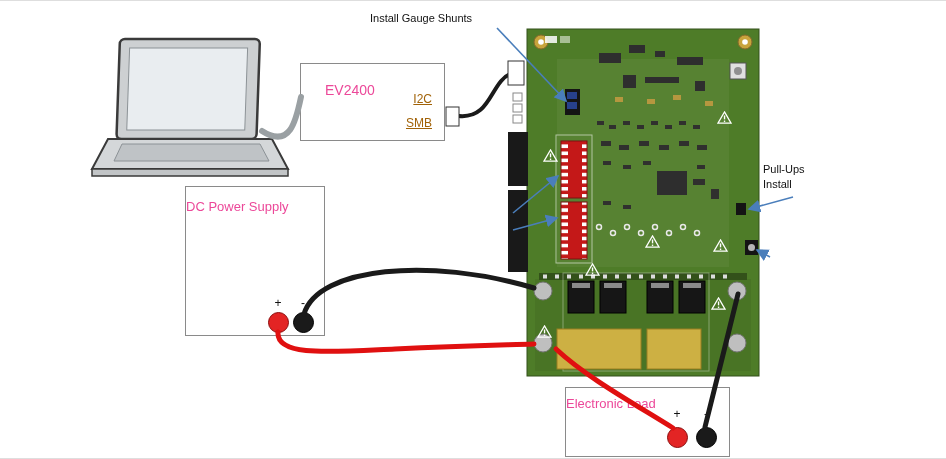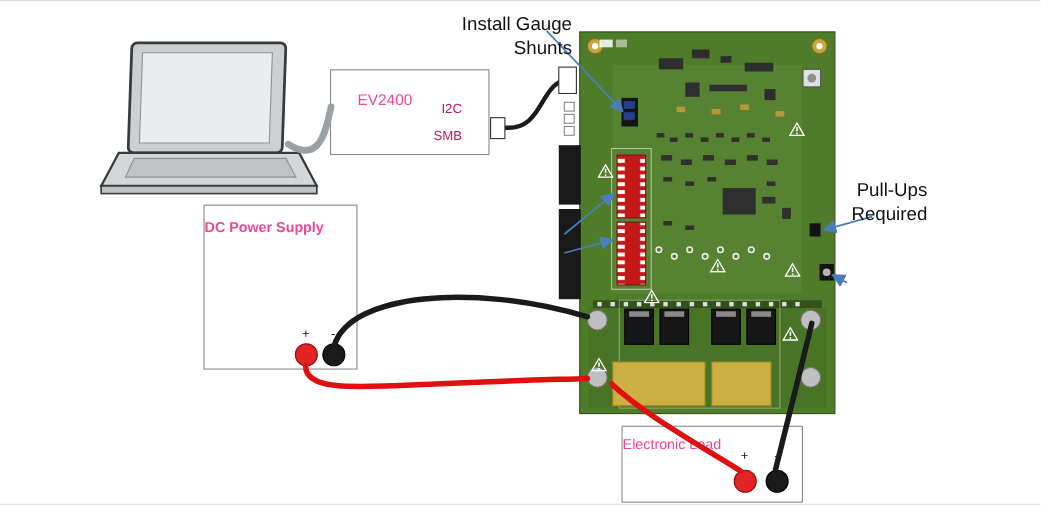--- a/index.html
+++ b/index.html
@@ -1,23 +1,23 @@
 <!DOCTYPE html>
 <html style="--board-green: #4e7c28; --wire-red: #e01010; --wire-black: #1a1a1a; --cable-gray: #9aa0a3; --annotation-blue: #4a7ebb; --dip-switch-red: #c41818; --gold-pad: #cdb043; --terminal-red: #e32424; --terminal-black: #1a1a1a;"><head>
 <meta charset="utf-8">
 <style>
   * { margin:0; padding:0; box-sizing:border-box; }
   html,body { width:946px; height:459px; background:#fff; font-family:"Liberation Sans",sans-serif; }
   .canvas { position:relative; width:946px; height:459px; background:#fff; overflow:hidden; border-top:1px solid #dedede; border-bottom:1px solid #dedede; }
 
-  .label { position:absolute; font-size:17px; color:#111; text-align:right; white-space:pre-line; line-height:1.32; z-index:6; }
+  .label { position:absolute; font-size:11px; color:#111; text-align:left; white-space:pre-line; line-height:1.32; z-index:6; }
 
   .device-box { position:absolute; background:#fff; border:1px solid #8a8a8a; z-index:2; }
   .device-title { font-size:13px; color:#ec4899; text-align:left; }
-  .port-label { position:absolute; right:24px; font-size:12px; color:#be185d; }
+  .port-label { position:absolute; right:12px; font-size:12px; color:#a16207;text-decoration:underline; }
 
   .terminal { position:absolute; width:21px; height:21px; border-radius:50%; z-index:3; }
   .terminal.red { background:var(--terminal-red,#e32424); border:1px solid #8c0d0d; }
   .terminal.black { background:var(--terminal-black,#1a1a1a); border:1px solid #000; }
   .polarity { position:absolute; font-size:12px; color:#111; width:16px; text-align:center; z-index:3; }
 
   .laptop-svg { position:absolute; left:88px; top:36px; z-index:2; }
   .board { position:absolute; left:527px; top:28px; width:232px; height:347px; z-index:1; }
   .board svg { overflow:visible; }
 
@@ -45,21 +45,21 @@
     </g>
   </svg>
 
   <div class="device-box" style="left:300px; top:62px; width:145px; height:78px;">
     <div class="device-title" style="position:absolute; left:24px; top:18px; font-size:14px;">EV2400</div>
     <div class="port-label" style="top:28px;">I2C</div>
     <div class="port-label" style="top:52px;">SMB</div>
   </div>
 
   <div class="device-box" style="left:185px; top:185px; width:140px; height:150px;">
-    <div class="device-title" style="position:absolute; left:0; right:0; top:12px;font-weight:bold;">DC Power Supply</div>
+    <div class="device-title" style="position:absolute; left:0; right:0; top:12px;">DC Power Supply</div>
   </div>
   <div class="polarity" style="left:270px; top:295px;">+</div>
   <div class="polarity" style="left:295px; top:295px;">-</div>
   <div class="terminal red" style="left:268px; top:311px;"></div>
   <div class="terminal black" style="left:293px; top:311px;"></div>
 
   <div class="device-box" style="left:565px; top:386px; width:165px; height:70px;">
     <div class="device-title" style="position:absolute; left:0; right:0; top:8px;">Electronic Load</div>
   </div>
   <div class="polarity" style="left:669px; top:406px;">+</div>
@@ -260,15 +260,15 @@
       <path class="ann-line" d="M 497 27 L 566 100" marker-end="url(#arrowBlue)"></path>
       <path class="ann-line" d="M 513 212 L 558 175" marker-end="url(#arrowBlue)"></path>
       <path class="ann-line" d="M 513 229 L 557 217" marker-end="url(#arrowBlue)"></path>
       <path class="ann-line" d="M 793 196 L 749 208" marker-end="url(#arrowBlue)"></path>
       <path class="ann-line" d="M 770 256 L 757 249" marker-end="url(#arrowBlue)"></path>
     </g>
   </svg>
 
   <div class="label" style="left:370px; top:10px; width:150px;">Install Gauge Shunts</div>
   <div class="label" style="left:763px; top:161px; width:80px;">Pull-Ups
-Required</div>
+Install</div>
 
 </div>
 
 </body></html>

